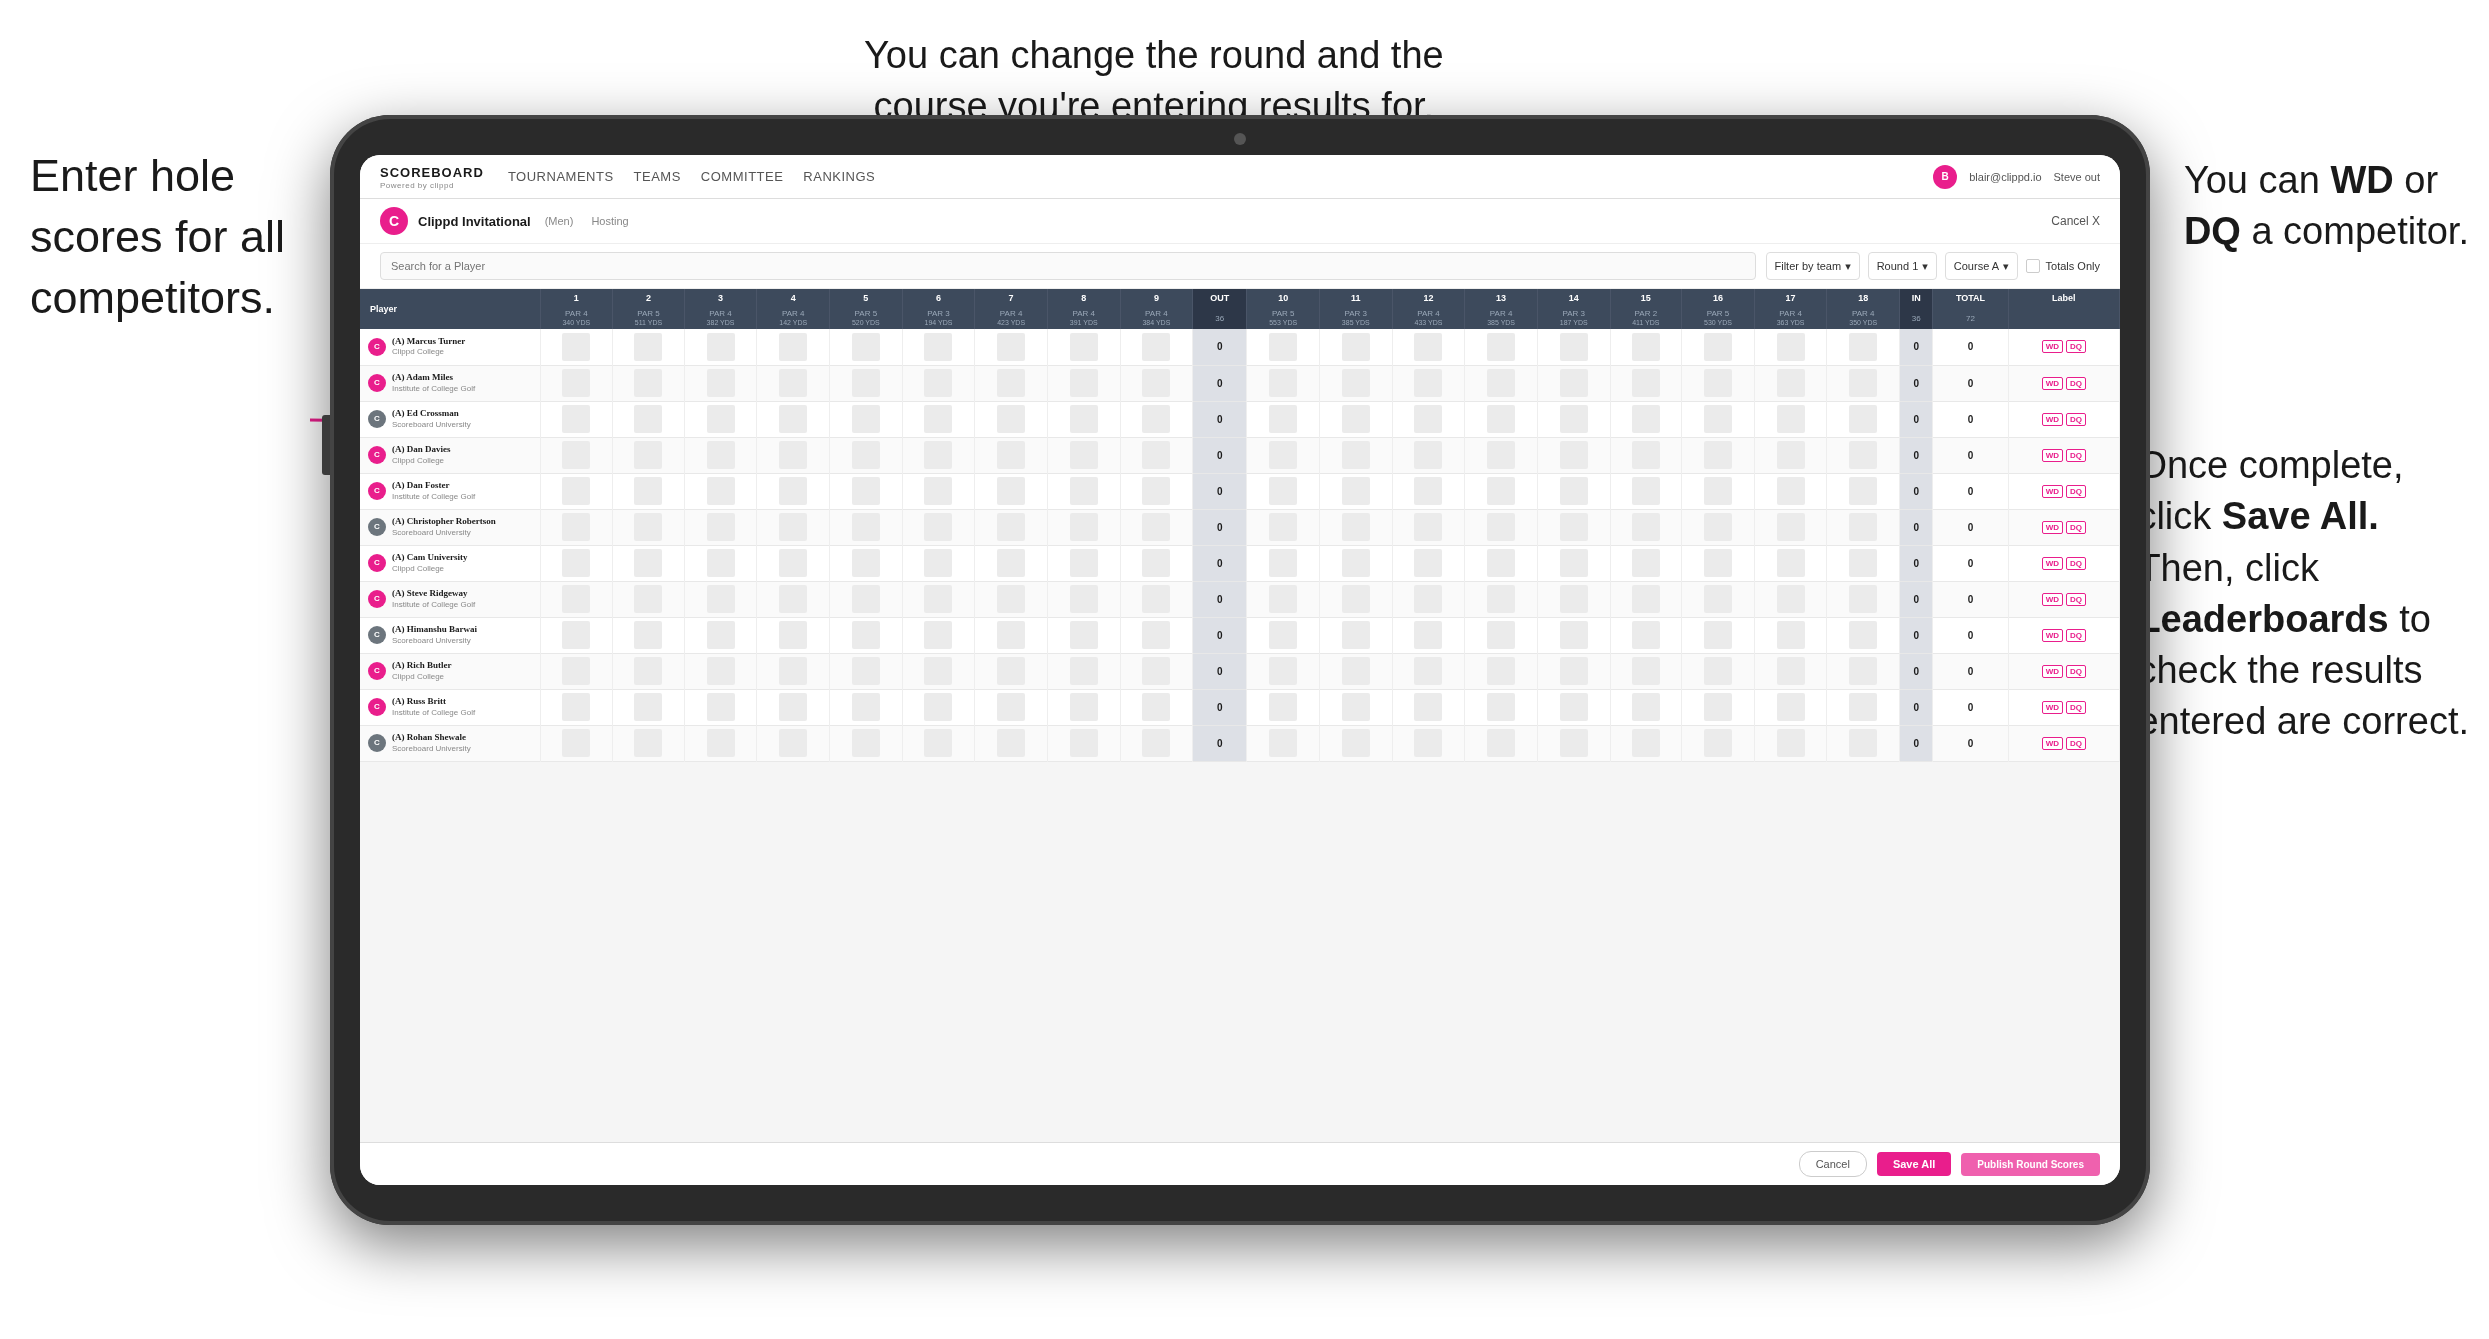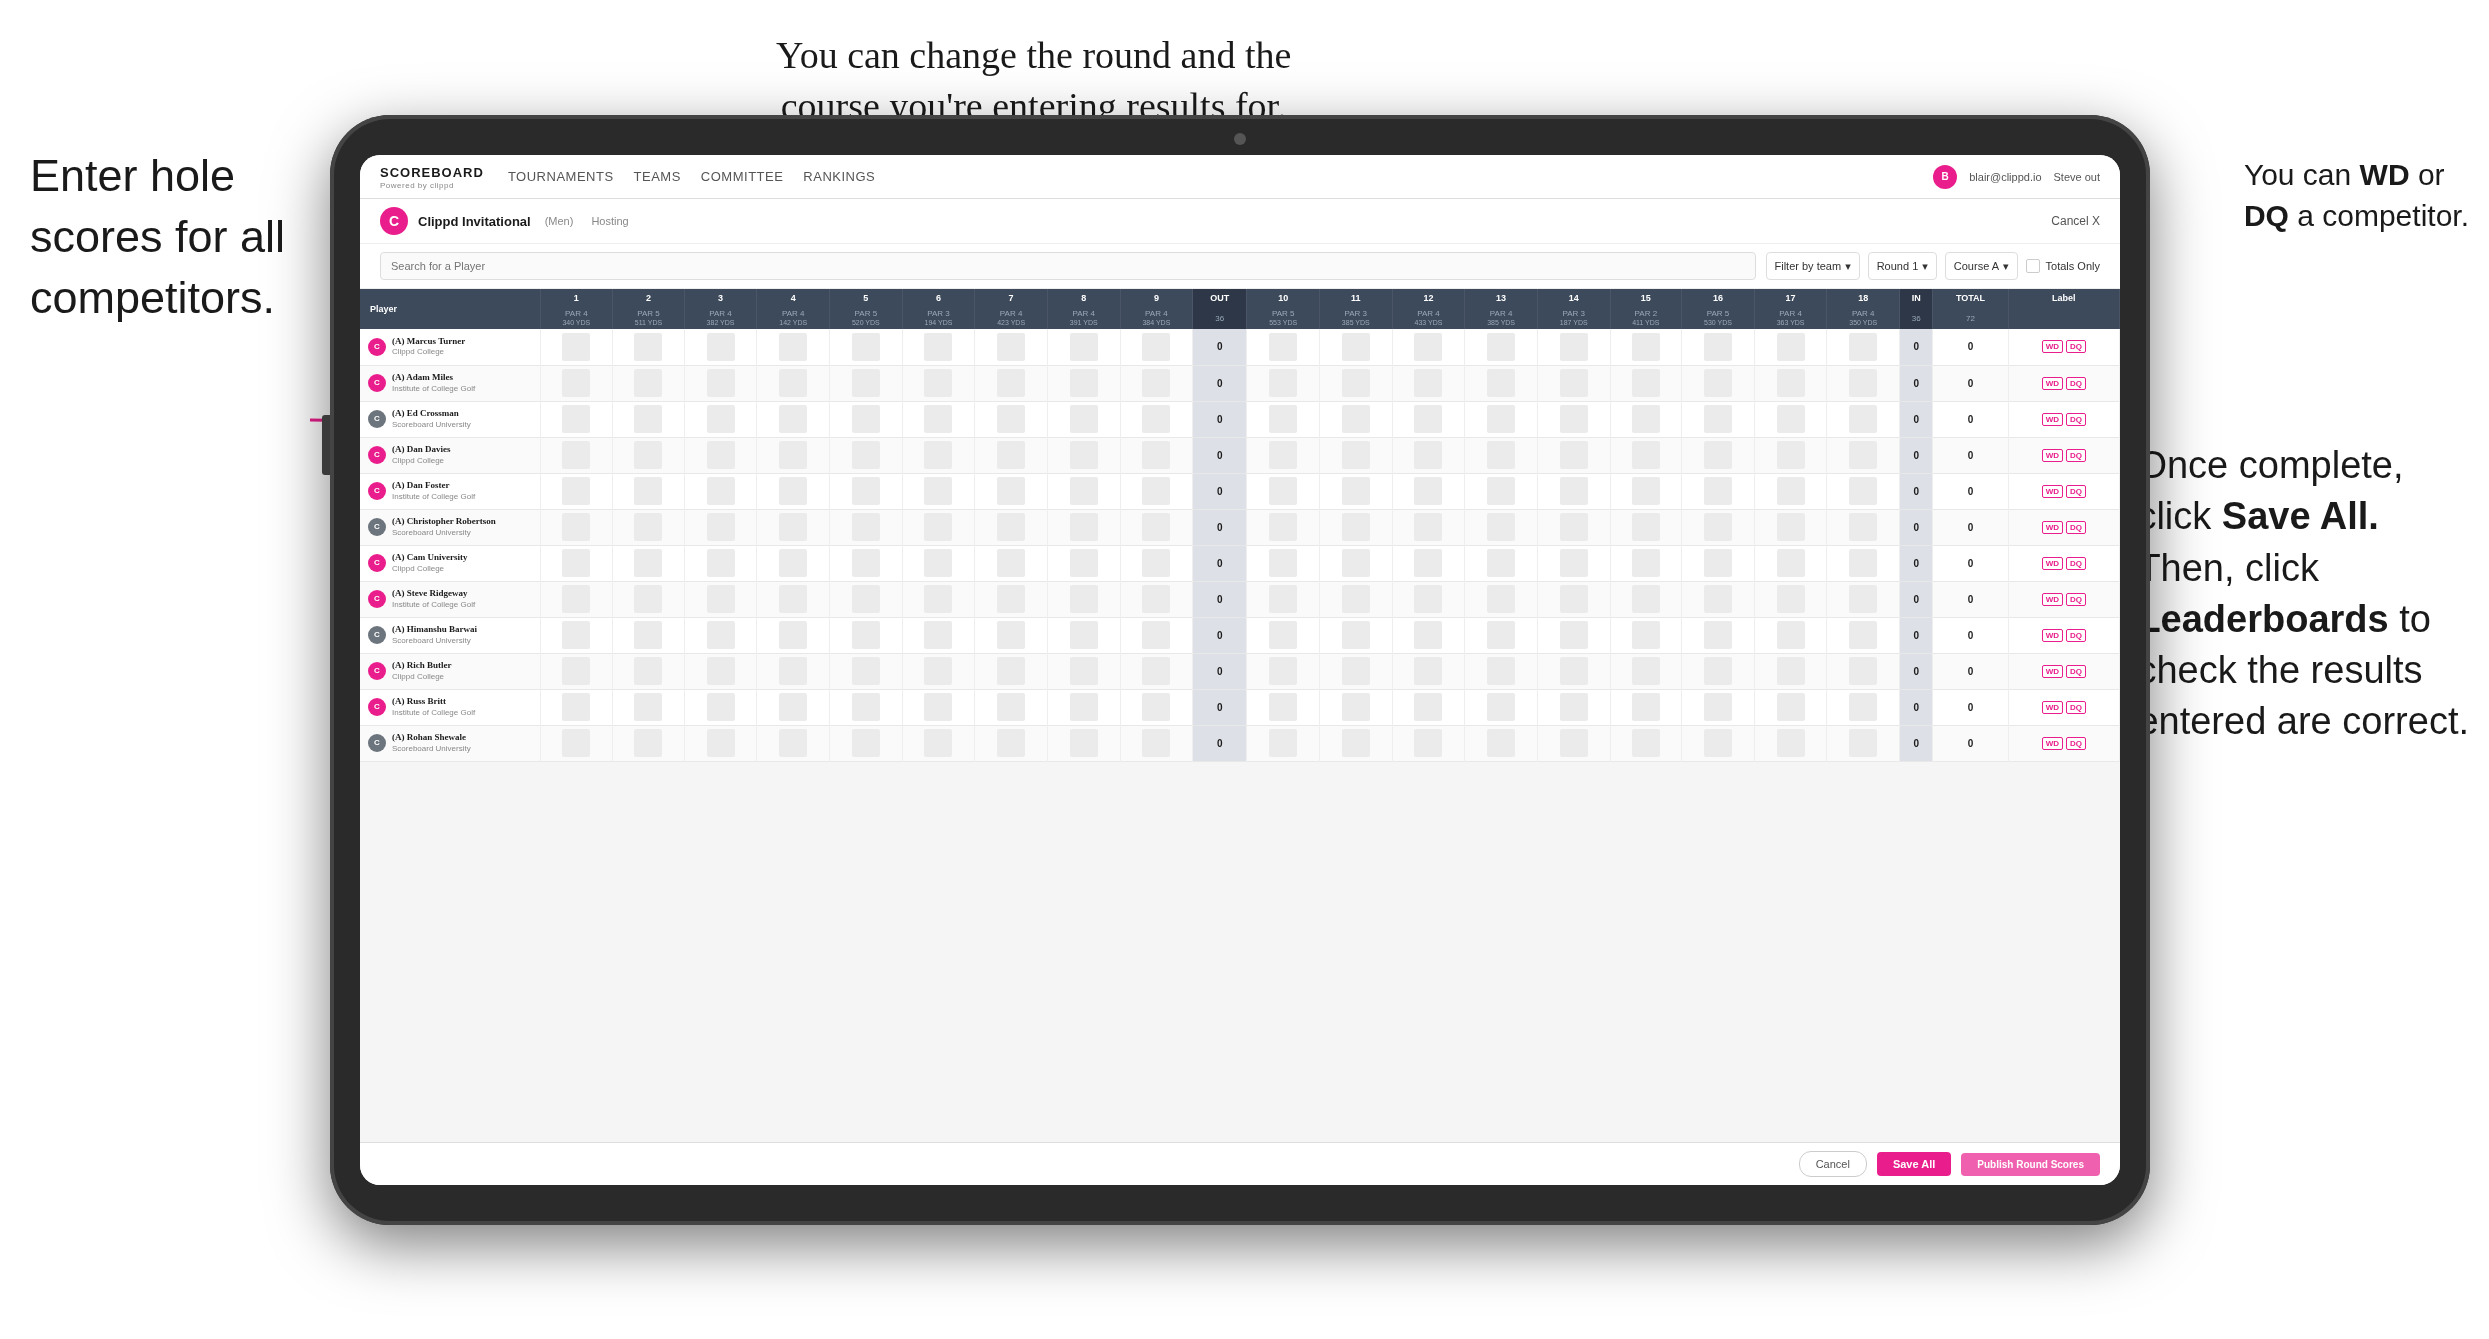--- a/index.html
+++ b/index.html
@@ -18,39 +18,38 @@
       font-size: 36px;
       color: #1a1a1a;
       line-height: 1.35;
       max-width: 340px;
     }
 
     .annotation strong { font-weight: 900; }
 
     .ann-top-center {
       top: 30px;
-      left: 776px;
+      left: 864px;
       max-width: 680px;
       text-align: center;
       font-size: 38px;
-      font-family: Liberation Serif, serif;
     }
 
     .ann-left {
       top: 146px;
       left: 30px;
       max-width: 280px;
       font-size: 45px;
     }
 
     .ann-right-top {
       top: 155px;
       right: 20px;
       max-width: 360px;
-      font-size: 30px;
+      font-size: 38px;
     }
 
     .ann-right-bottom {
       top: 440px;
       right: 20px;
       max-width: 400px;
       font-size: 38px;
     }
 
     

